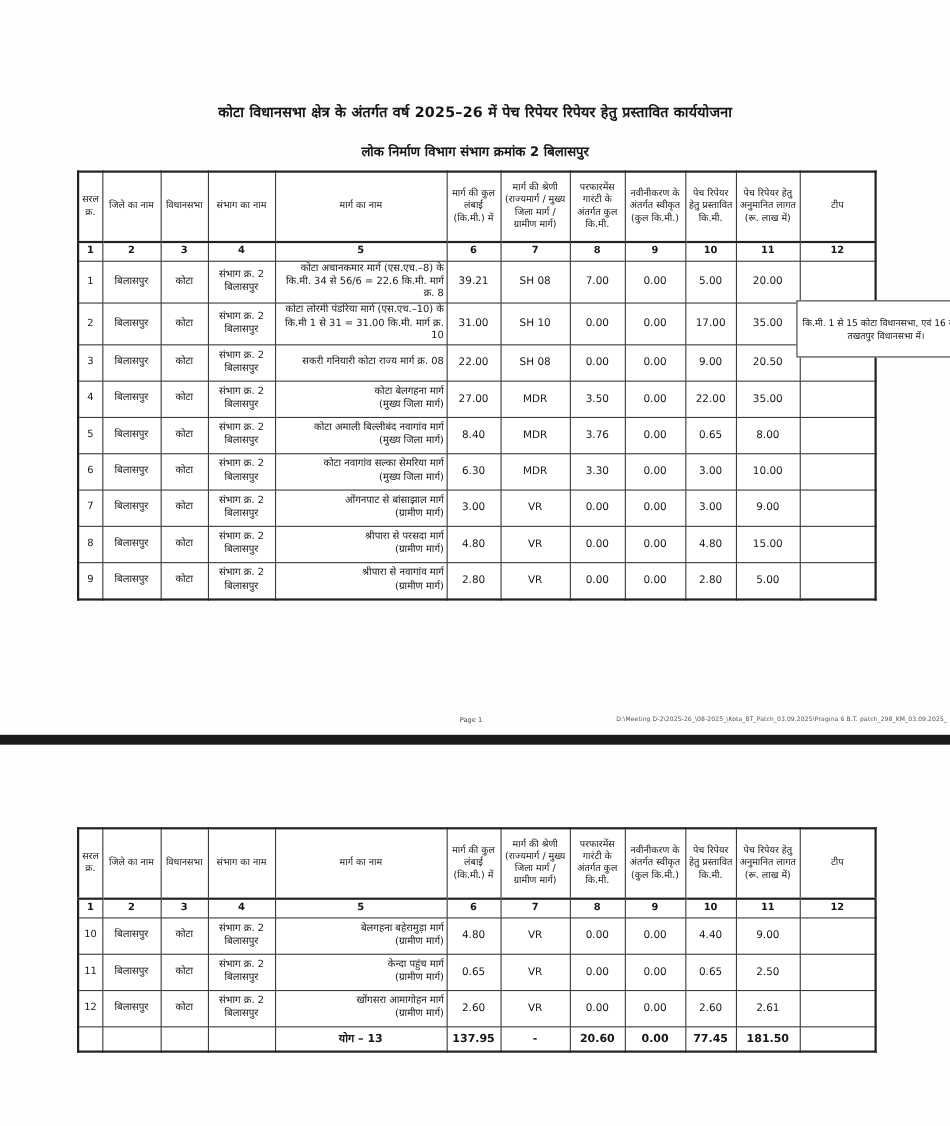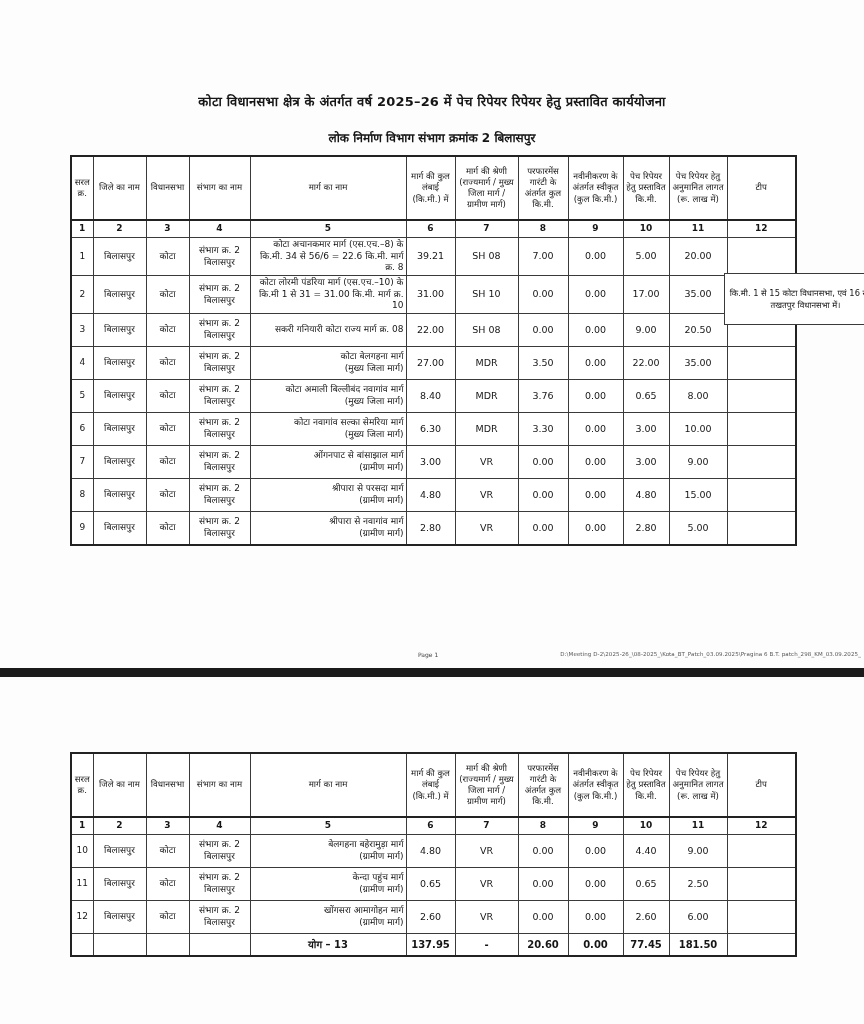--- a/index.html
+++ b/index.html
@@ -360,21 +360,21 @@
             <td class="cell-division">संभाग क्र. 2 बिलासपुर</td>
             <td class="cell-road-name">
               <div>खोंगसरा आमागोहन मार्ग</div>
               <div>(ग्रामीण मार्ग)</div>
             </td>
             <td class="cell-total-length">2.60</td>
             <td class="cell-road-category">VR</td>
             <td class="cell-performance-guarantee">0.00</td>
             <td class="cell-renewal-sanctioned">0.00</td>
             <td class="cell-proposed-km">2.60</td>
-            <td class="cell-estimated-cost">6.00</td>
+            <td class="cell-estimated-cost">2.61</td>
             <td class="cell-remark"></td>
           </tr>
         </tbody>
       <tbody class="total-band">
         <tr>
           <td></td>
           <td></td>
           <td></td>
           <td></td>
           <td>योग – 13</td>

